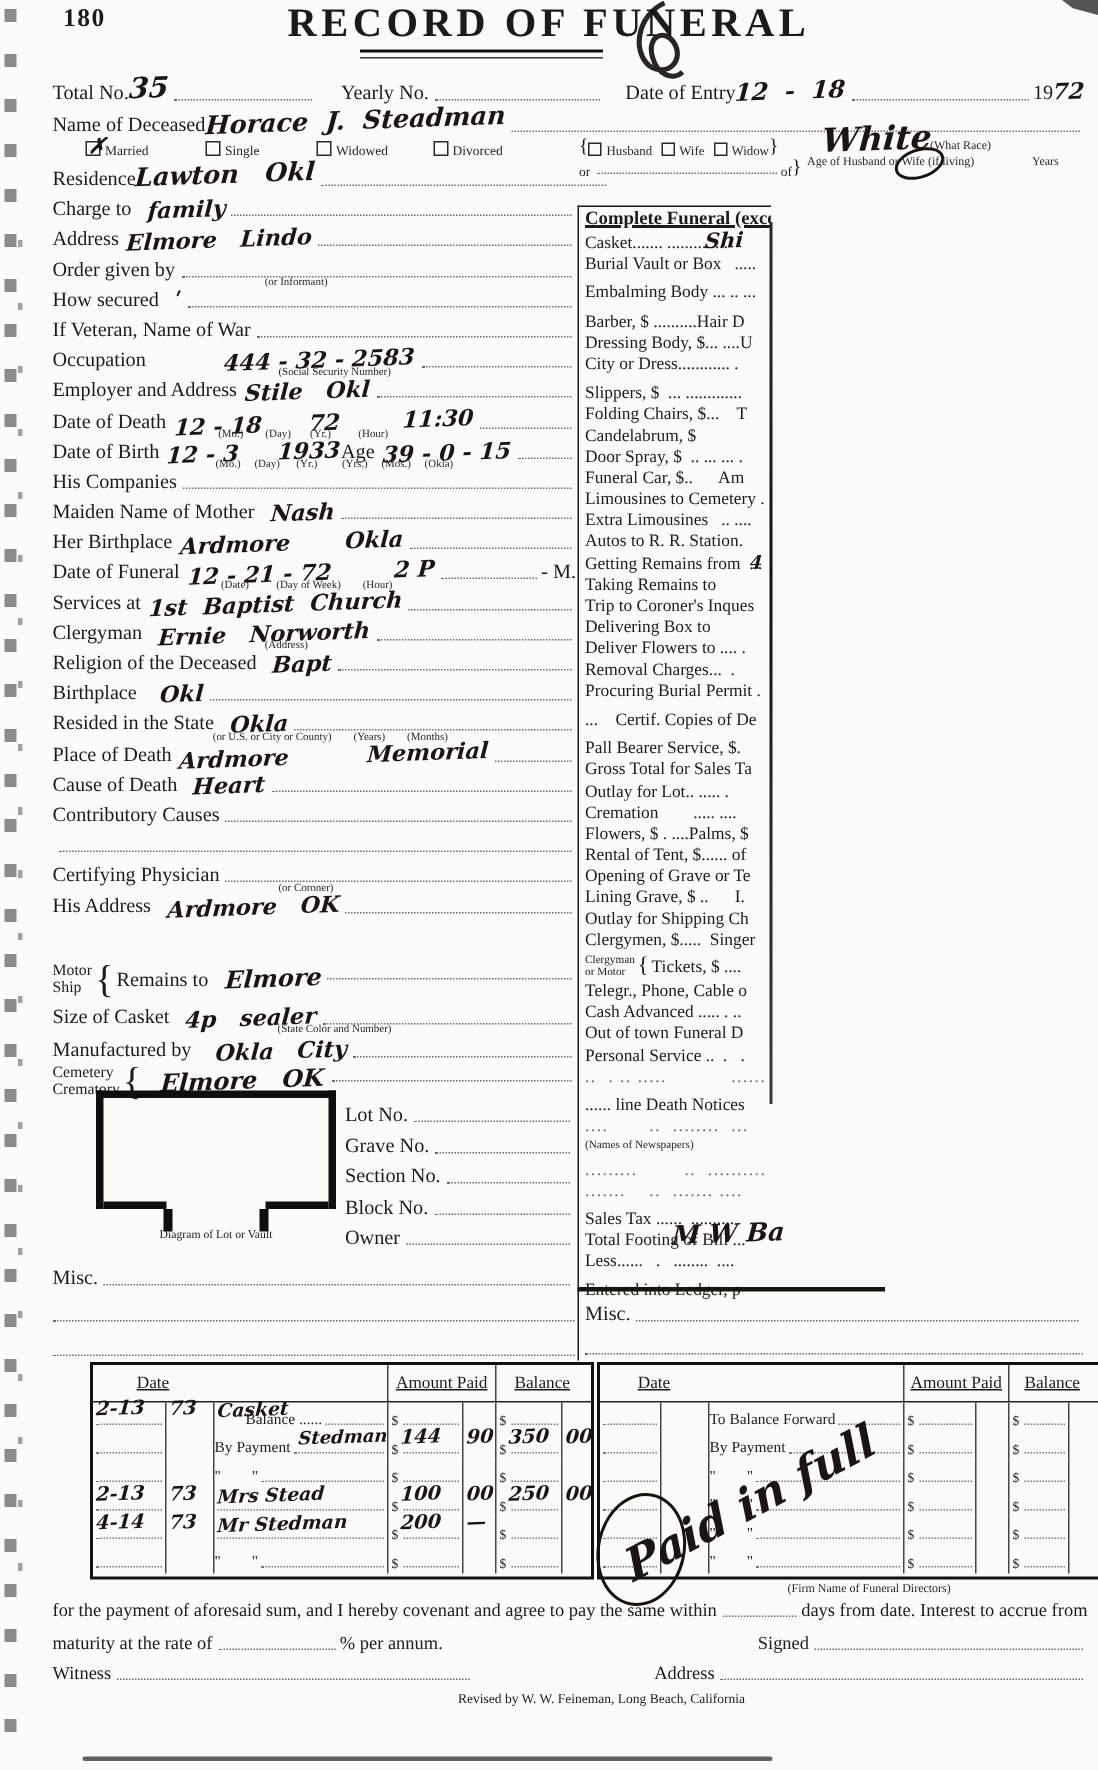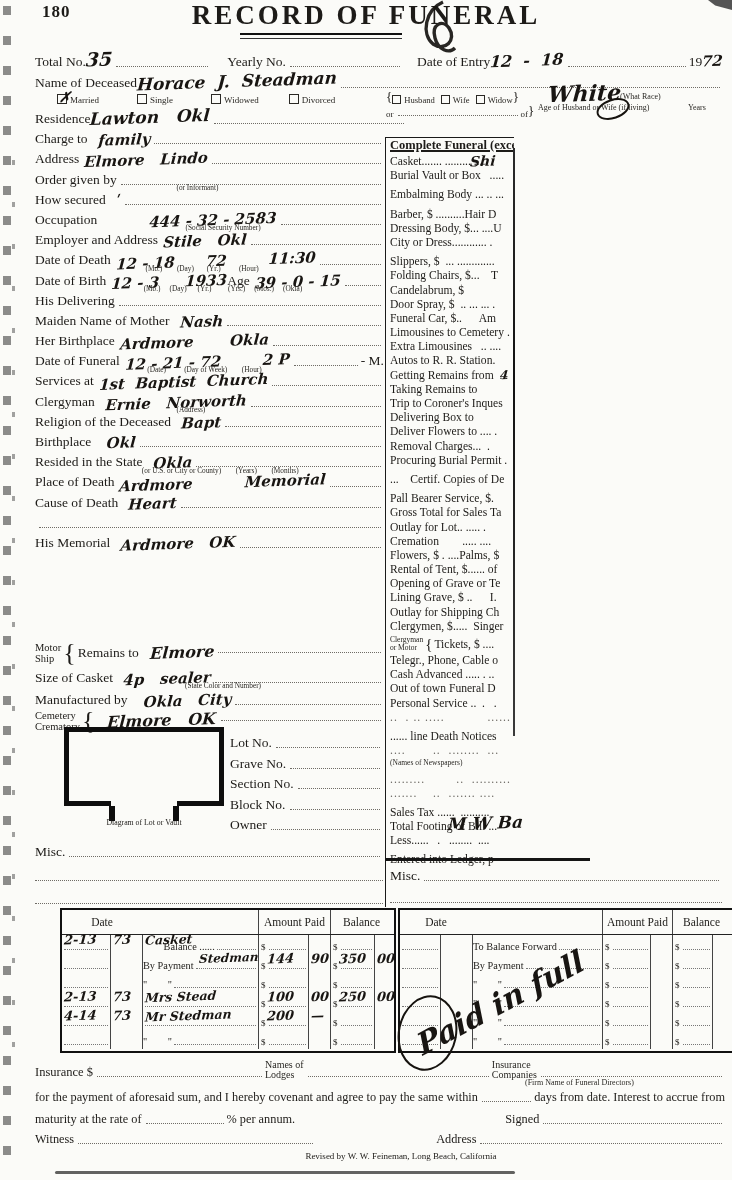--- a/index.html
+++ b/index.html
@@ -39,21 +39,21 @@
   .dseg{position:absolute;bottom:0;height:0;border-bottom:5px solid #0e0e0e;}
   .dleg{position:absolute;width:6px;height:15px;background:#0e0e0e;bottom:-15px;}
   .dcaption{left:64px;top:818px;width:160px;text-align:center;font-size:7.8px;}
   .lotfields{left:230px;top:731px;width:153px;}
   .lotrow{display:flex;align-items:flex-end;height:20.4px;font-size:13.5px;white-space:pre;}
   
   .dotline{border-bottom:1px dotted #6f6c66;height:2px;}
   
   .ptable{position:absolute;border:2px solid #111;background:transparent;}
   .phead{display:flex;border-bottom:1.6px solid #222;height:24px;align-items:center;font-size:11.5px;}
-  .phc{text-align:center;box-sizing:border-box;}
+  .phc{text-align:center;box-sizing:border-box;text-decoration:underline;}
   .prow{display:flex;height:19px;position:relative;align-items:flex-end;font-size:10px;}
   .c{box-sizing:border-box;height:100%;position:relative;border-left:1px solid #444;display:flex;align-items:flex-end;overflow:visible;}
   .c:first-child{border-left:none;}
   .dollar{font-size:9px;margin:0 1px 2px 2px;}
   .pp{font-size:10.3px;white-space:pre;margin-bottom:2px;}
   .rowdots{flex:1 1 auto;border-bottom:1px dotted #777;height:2px;margin:0 2px 4px 2px;}
   .phw{position:absolute;left:2px;top:-3px;font-size:13px;z-index:4;}
   
   .authline{display:flex;align-items:flex-end;white-space:pre;font-size:12.3px;}
   .credit{width:732px;text-align:center;font-size:9px;}
@@ -172,20 +172,29 @@
     <div class="frow">
       <span class="lbl">How secured</span>
       <span class="hw">  ʹ</span>
       <span class="lbl"></span>
       <span class="hw"></span>
       <span class="dots"></span>
       <span class="lbl"></span>
       <span class="fsub"></span>
     </div>
 
+    <div class="frow">
+      <span class="lbl">If Veteran, Name of War</span>
+      <span class="hw"></span>
+      <span class="lbl"></span>
+      <span class="hw"></span>
+      <span class="dots"></span>
+      <span class="lbl"></span>
+      <span class="fsub"></span>
+    </div>
 
     <div class="frow">
       <span class="lbl">Occupation</span>
       <span class="hw">          444 - 32 - 2583</span>
       <span class="lbl"></span>
       <span class="hw"></span>
       <span class="dots"></span>
       <span class="lbl"></span>
       <span class="fsub">                         (Social Security Number)</span>
     </div>
@@ -215,21 +224,21 @@
       <span class="hw"> 12 - 3     1933</span>
       <span class="lbl">Age</span>
       <span class="hw"> 39 - 0 - 15</span>
       <span class="dots"></span>
       <span class="lbl"></span>
       <span class="fsub">  (Mo.)     (Day)      (Yr.)         (Yrs.)     (Mos.)     (Okla)</span>
     </div>
 
 
     <div class="frow">
-      <span class="lbl">His Delivering</span>
+      <span class="lbl">His Companies</span>
       <span class="hw"></span>
       <span class="lbl"></span>
       <span class="hw"></span>
       <span class="dots"></span>
       <span class="lbl"></span>
       <span class="fsub"></span>
     </div>
 
     <div class="frow">
       <span class="lbl">Maiden Name of Mother</span>
@@ -324,34 +333,52 @@
     <div class="frow">
       <span class="lbl">Cause of Death</span>
       <span class="hw">  Heart</span>
       <span class="lbl"></span>
       <span class="hw"></span>
       <span class="dots"></span>
       <span class="lbl"></span>
       <span class="fsub"></span>
     </div>
 
-
-    <div class="frow">
-      <span class="lbl"></span>
-      <span class="hw"></span>
-      <span class="lbl"></span>
-      <span class="hw"></span>
-      <span class="dots"></span>
-      <span class="lbl"></span>
-      <span class="fsub"></span>
-    </div>
-
-
-    <div class="frow">
-      <span class="lbl">His Memorial</span>
+    <div class="frow">
+      <span class="lbl">Contributory Causes</span>
+      <span class="hw"></span>
+      <span class="lbl"></span>
+      <span class="hw"></span>
+      <span class="dots"></span>
+      <span class="lbl"></span>
+      <span class="fsub"></span>
+    </div>
+
+    <div class="frow">
+      <span class="lbl"></span>
+      <span class="hw"></span>
+      <span class="lbl"></span>
+      <span class="hw"></span>
+      <span class="dots"></span>
+      <span class="lbl"></span>
+      <span class="fsub"></span>
+    </div>
+
+    <div class="frow">
+      <span class="lbl">Certifying Physician</span>
+      <span class="hw"></span>
+      <span class="lbl"></span>
+      <span class="hw"></span>
+      <span class="dots"></span>
+      <span class="lbl"></span>
+      <span class="fsub">                         (or Coroner)</span>
+    </div>
+
+    <div class="frow">
+      <span class="lbl">His Address</span>
       <span class="hw">  Ardmore   OK</span>
       <span class="lbl"></span>
       <span class="hw"></span>
       <span class="dots"></span>
       <span class="lbl"></span>
       <span class="fsub"></span>
     </div>
   </div>
 
 <div class="abs" style="left:35px;top:638px;width:349px;">
@@ -893,28 +920,20 @@
       </div>
     </div>
 </div>
 
 <div class="abs" style="left:408px;top:985px;transform:rotate(-26deg);z-index:6;">
   <span class="hw" style="font-size:30px;font-weight:700;">Paid in full</span>
 </div>
 <div class="abs sig-ellipse" style="left:398px;top:995px;width:55px;height:72px;transform:rotate(12deg);border-width:2.5px;"></div>
 
 <div class="abs" style="left:35px;top:1056px;width:690px;">
-  <div class="authline" style="height:24px;">
-    <span style="font-size:12.5px;">Insurance $</span>
-    <span class="dots" style="max-width:165px;"></span>
-    <span class="lbl-sm" style="font-size:10px;line-height:10px;text-align:left;"><span>Names of</span><br><span>Lodges</span></span>
-    <span class="dots" style="max-width:190px;"></span>
-    <span class="lbl-sm" style="font-size:10px;line-height:10px;text-align:left;"><span>Insurance</span><br><span>Companies</span></span>
-    <span class="dots"></span>
-  </div>
   <div style="position:relative;height:5px;">
     <span class="lbl-sm" style="position:absolute;left:490px;top:-2px;">(Firm Name of Funeral Directors)</span>
   </div>
   <div class="authline" style="height:20px;">
     <span>for the payment of aforesaid sum, and I hereby covenant and agree to pay the same within</span>
     <span class="dots" style="max-width:130px;"></span>
     <span>days from date. Interest to accrue from</span>
   </div>
   <div class="authline" style="height:22px;">
     <span>maturity at the rate of</span>

